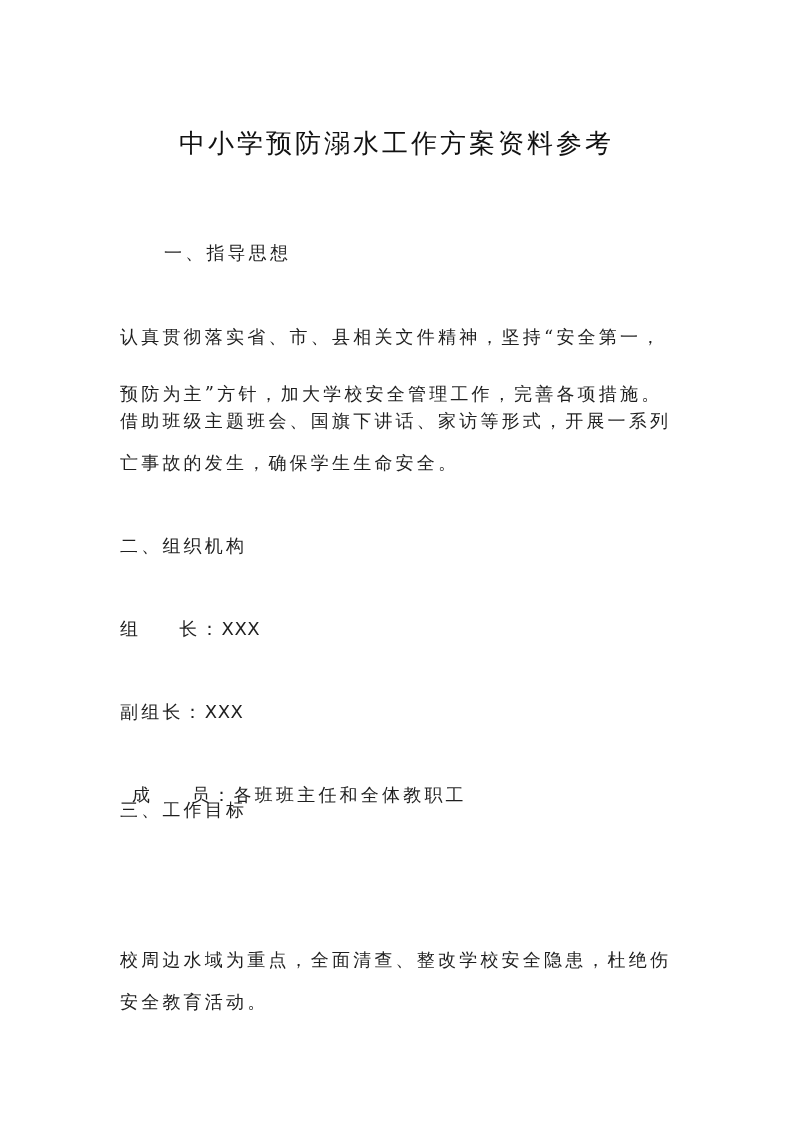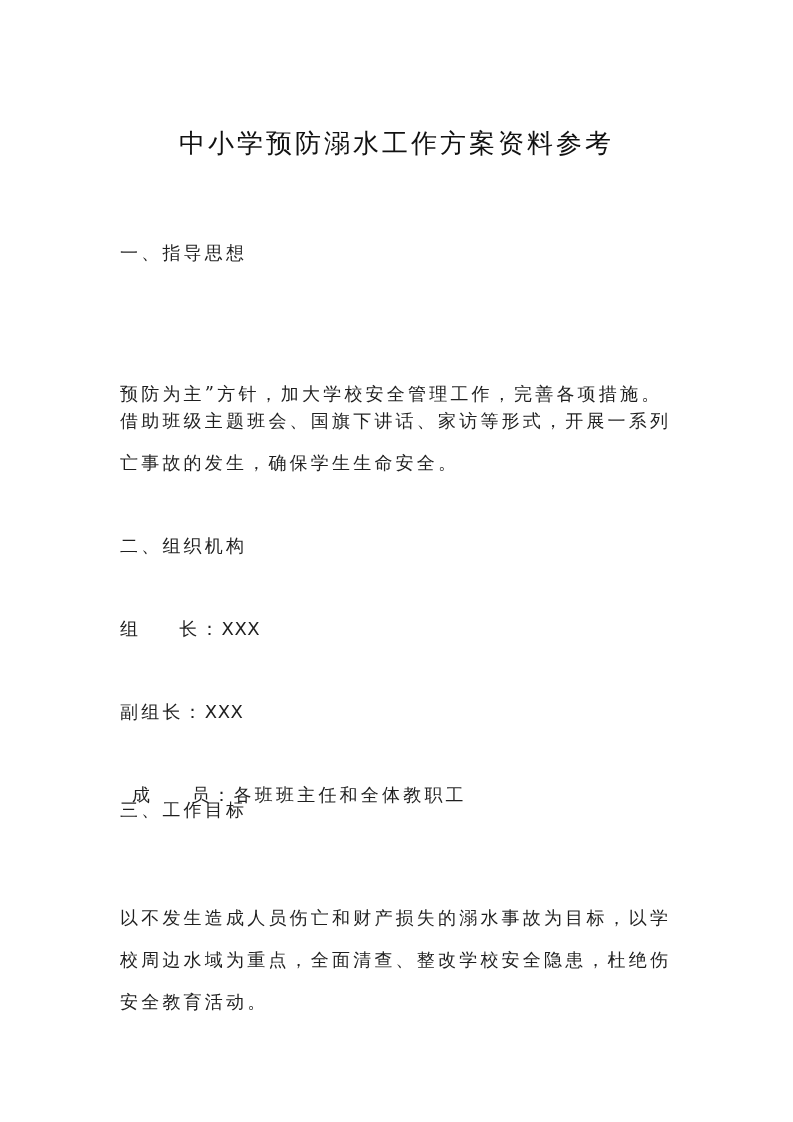--- a/index.html
+++ b/index.html
@@ -53,39 +53,39 @@
       width: 38px;
     }
   </style>
 </head>
 <body>
 
 <div class="page">
 
   <div class="title">中小学预防溺水工作方案资料参考</div>
 
-  <div class="line" style="top:241px;">一、指导思想</div>
+  <div class="line" style="top:241px;margin-left:44px;">一、指导思想</div>
 
+  <div class="line" style="top:325px;">认真贯彻落实省、市、县相关文件精神，坚持“安全第一，</div>
   <div class="line" style="top:382px;">预防为主”方针，加大学校安全管理工作，完善各项措施。</div>
   <div class="line" style="top:409px;">借助班级主题班会、国旗下讲话、家访等形式，开展一系列</div>
   <div class="line" style="top:451px;">亡事故的发生，确保学生生命安全。</div>
 
   <div class="line" style="top:534px;">二、组织机构</div>
 
   <div class="line" style="top:617px;">
     <span>组</span><span class="gap"></span><span>长：</span><span class="latin">XXX</span>
   </div>
 
   <div class="line" style="top:700px;">
     <span>副组长：</span><span class="latin">XXX</span>
   </div>
 
   <div class="line" style="top:783px;margin-left:12px;">
     <span>成</span><span class="gap"></span><span>员：</span><span>各班班主任和全体教职工</span>
   </div>
 
   <div class="line" style="top:798px;">三、工作目标</div>
 
-  <div class="line" style="top:906px;">以不发生造成人员伤亡和财产损失的溺水事故为目标，以学</div>
   <div class="line" style="top:948px;">校周边水域为重点，全面清查、整改学校安全隐患，杜绝伤</div>
   <div class="line" style="top:990px;">安全教育活动。</div>
 
 </div>
 
 </body></html>

